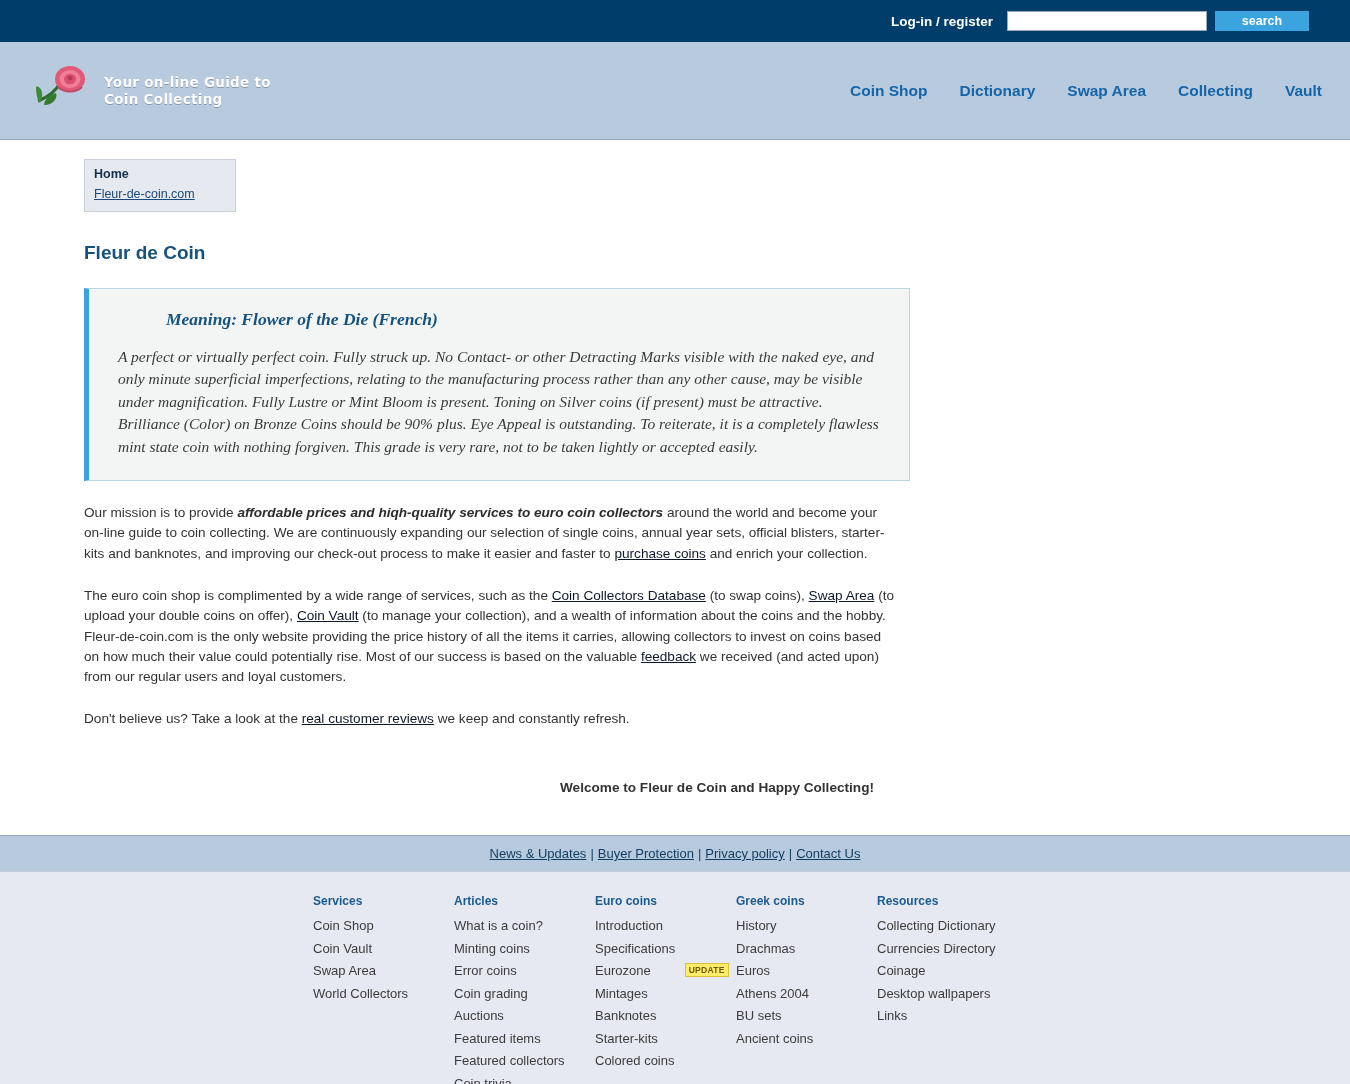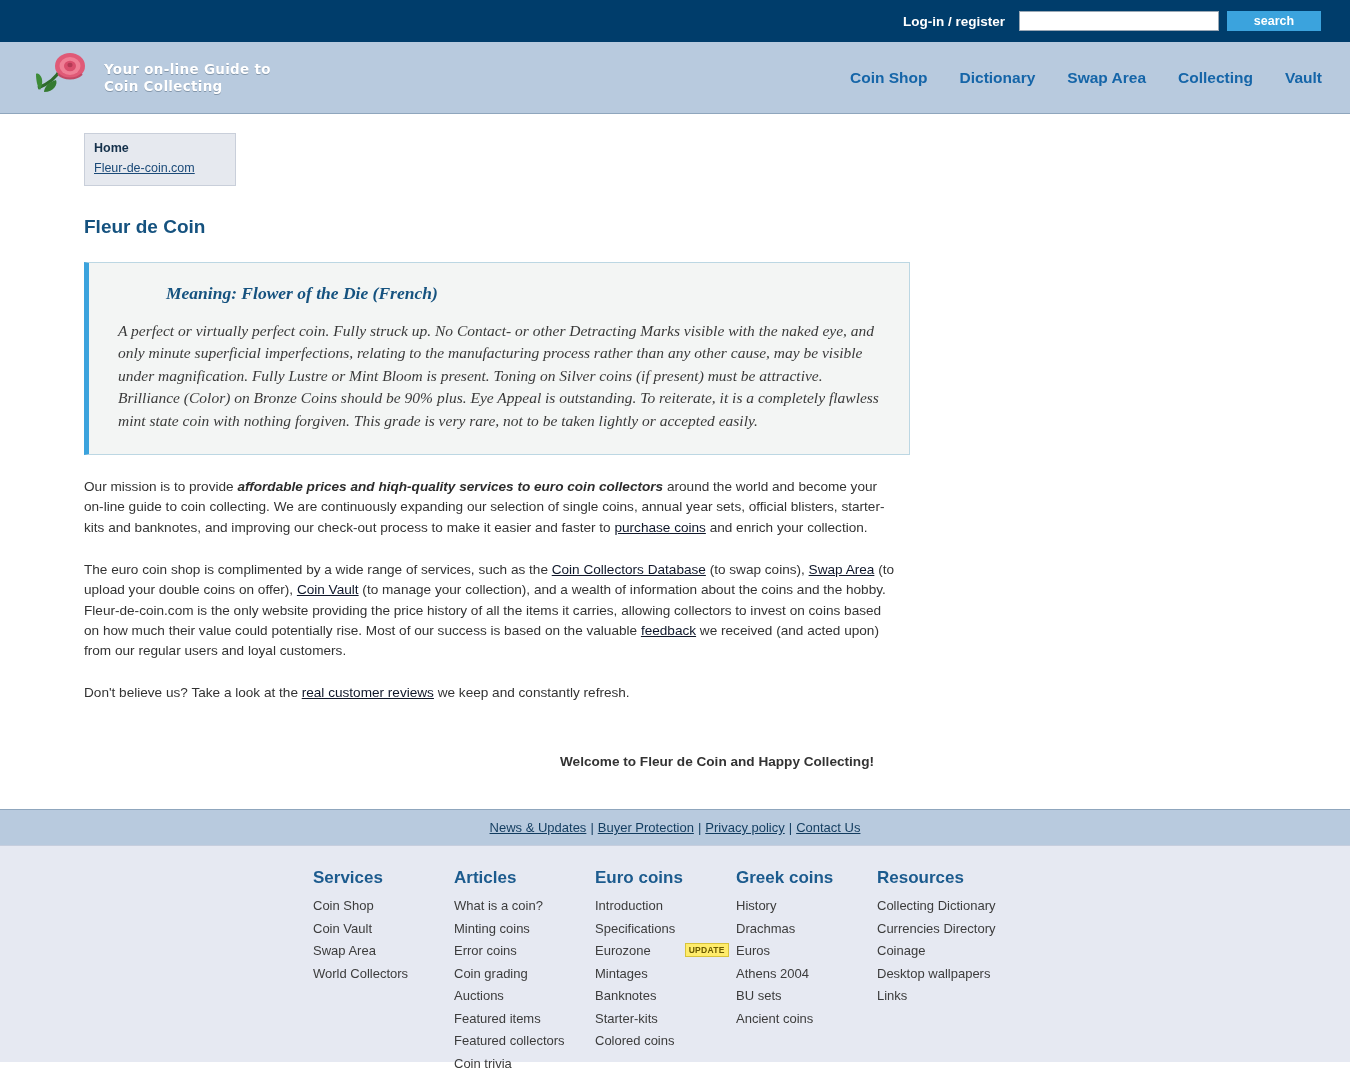--- a/index.html
+++ b/index.html
@@ -11,21 +11,21 @@
     overflow: hidden;
   }
 
   
   .topbar {
     height: 42px;
     background: #003d6b;
     display: flex;
     align-items: center;
     justify-content: flex-end;
-    padding-right: 29px;
+    padding-right: 41px;
   }
   .login-links {
     color: #ffffff;
     font-size: 13.5px;
     font-weight: bold;
     margin-right: 14px;
     white-space: nowrap;
   }
   .search-input {
     width: 200px; height: 20px;
@@ -41,21 +41,21 @@
     color: #ffffff;
     border: none;
     font-size: 12.5px;
     font-weight: bold;
     font-family: "Liberation Sans", sans-serif;
     cursor: pointer;
   }
 
   
   .header {
-    height: 72px;
+    height: 98px;
     background: #b8cade;
     border-bottom: 1px solid #8fa6bd;
     display: flex;
     align-items: center;
     padding: 0 28px 0 34px;
     position: relative;
   }
   .brand { display: flex; align-items: center; gap: 8px; }
   .rose { width: 62px; height: 60px; position: relative; }
   .tagline {
@@ -177,21 +177,21 @@
     height: 216px;
     display: flex;
     padding: 22px 0 0 0;
     justify-content: center;
     gap: 0;
   }
   .fcol { width: 141px; }
   .fcol:first-child { margin-left: 0; }
   .fcol h4 {
     margin: 0 0 8px 0;
-    font-size: 17px;
+    font-size: 12px;
     color: #1c5b8e;
     font-weight: bold;
   }
   .fcol ul { list-style: none; margin: 0; padding: 0; }
   .fcol li { margin-bottom: 4.5px; position: relative; }
   .fcol a {
     font-size: 13px;
     color: #3c3c3c;
     text-decoration: none;
   }

